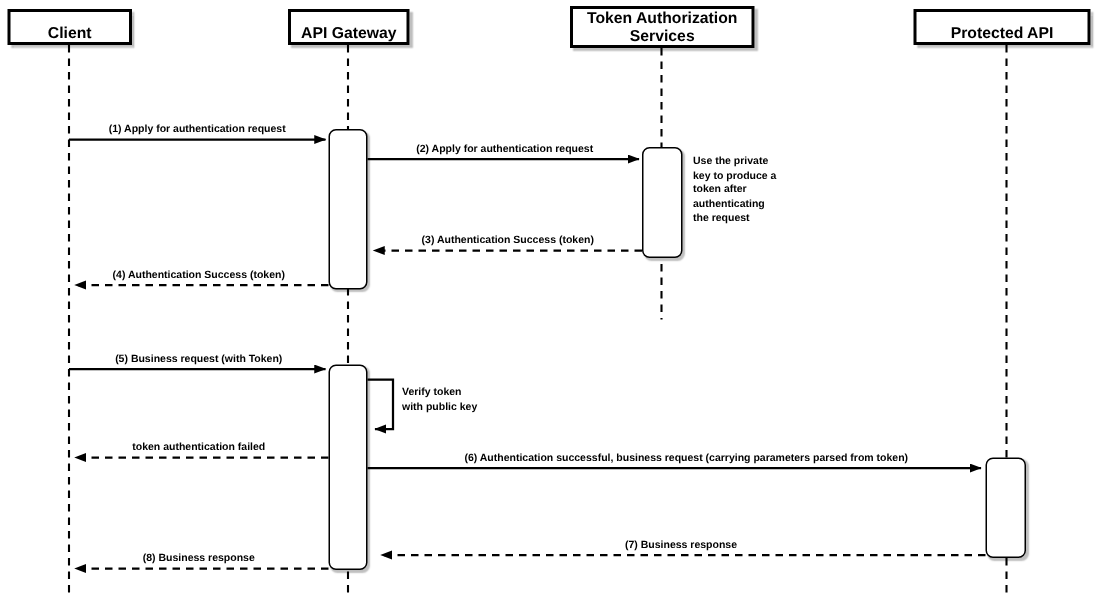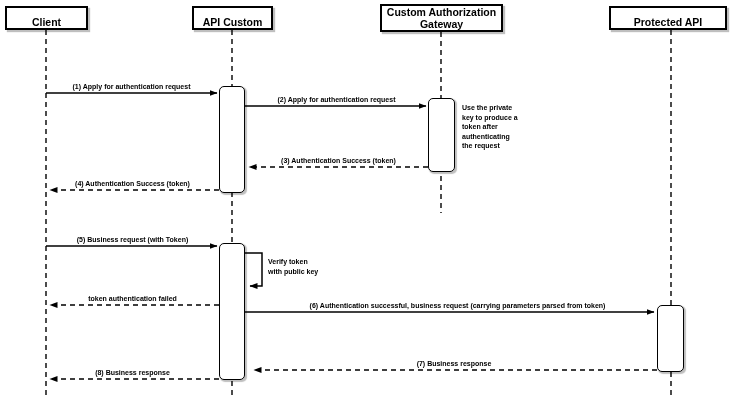--- a/index.html
+++ b/index.html
@@ -73,24 +73,24 @@
 
   <div class="activation" style="left:219px;top:86px;width:26px;height:107px;"></div>
   <div class="activation" style="left:428px;top:98px;width:27px;height:74px;"></div>
   <div class="activation" style="left:219px;top:243px;width:26px;height:137px;"></div>
   <div class="activation" style="left:657px;top:305px;width:27px;height:67px;"></div>
 
   <div class="actor" style="left:5px;top:6px;width:83px;height:24px;">
     <span>Client</span>
   </div>
   <div class="actor" style="left:192px;top:6px;width:81px;height:24px;">
-    <span>API Custom</span>
+    <span>API Gateway</span>
   </div>
   <div class="actor" style="left:380px;top:4px;width:123px;height:28px;">
-    <span>Custom Authorization Gateway</span>
+    <span>Token Authorization Services</span>
   </div>
   <div class="actor" style="left:609px;top:6px;width:118px;height:24px;">
     <span>Protected API</span>
   </div>
 
   <div class="msg-label" style="left:46px;top:82px;width:171px;">(1) Apply for authentication request</div>
   <div class="msg-label" style="left:245px;top:95px;width:183px;">(2) Apply for authentication request</div>
   <div class="msg-label" style="left:249px;top:156px;width:179px;">(3) Authentication Success (token)</div>
   <div class="msg-label" style="left:46px;top:179px;width:173px;">(4) Authentication Success (token)</div>
   <div class="msg-label" style="left:46px;top:235px;width:173px;">(5) Business request (with Token)</div>

